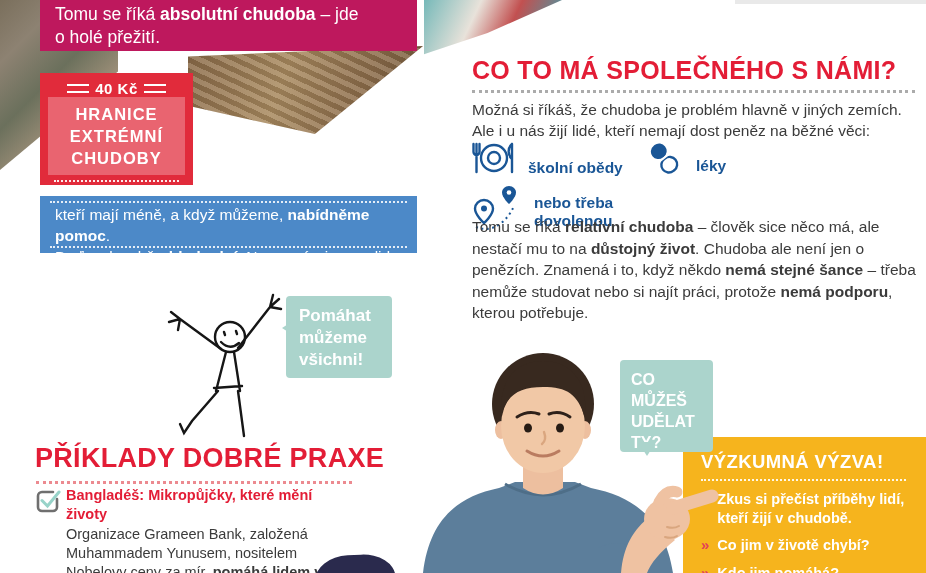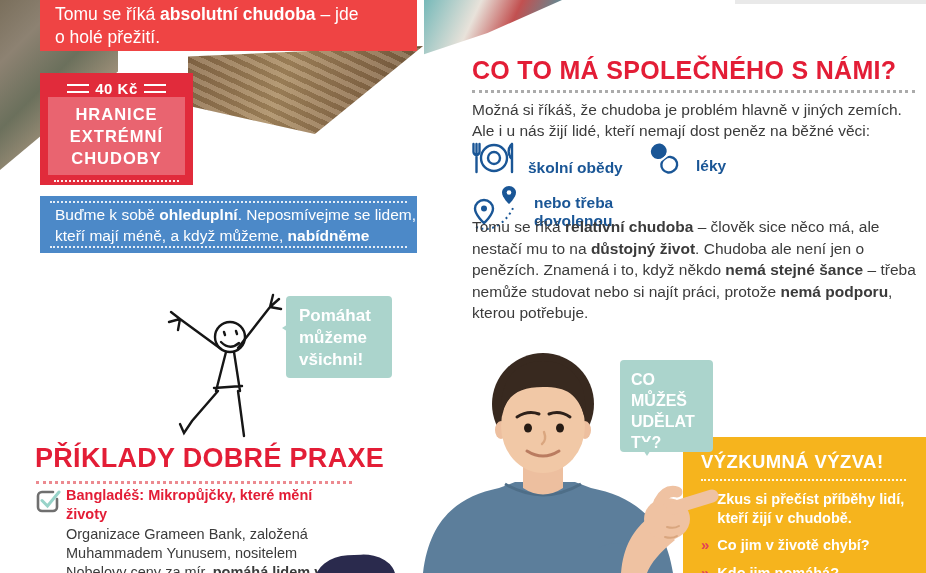--- a/index.html
+++ b/index.html
@@ -25,21 +25,21 @@
   }
   .photo-topright{
     left:424px;top:0;width:138px;height:57px;z-index:0;
     background:linear-gradient(115deg,#76b9b9 0%,#e8e2da 35%,#c25050 60%,#5e8c96 85%);
     clip-path:polygon(0 0,100% 0,46% 58%,0 95%);
   }
   .top-strip{left:735px;top:0;width:191px;height:4px;background:#e9e9e9;z-index:0;}
 
   
   .absolute-box{
-    left:40px;top:0;width:377px;height:51px;background:#ef4444;z-index:1;
+    left:40px;top:0;width:377px;height:51px;background:#be185d;z-index:1;
     color:#fff;font-size:17.5px;line-height:23px;padding:3px 0 0 15px;box-sizing:border-box;
   }
 
   
   .price-badge{
     left:40px;top:73px;width:153px;height:112px;background:#E12B3B;z-index:1;
     box-sizing:border-box;padding:7px 8px 0 8px;color:#fff;text-align:center;
   }
   .price-row{display:flex;align-items:center;justify-content:center;gap:6px;}
   .dline{width:22px;height:5px;border-top:2px solid #fff;border-bottom:2px solid #fff;}
@@ -136,24 +136,24 @@
       <span class="price-amount">40 Kč</span>
       <span class="dline"></span>
     </div>
     <div class="price-panel">HRANICE EXTRÉMNÍ CHUDOBY</div>
     <div class="price-dots"></div>
   </div>
 
   <div class="abs respect-box">
     <div class="dots-white top"></div>
     <div>
+      <span>kteří mají méně, a když můžeme, </span><b>nabídněme pomoc</b><span>.</span>
+    </div>
+    <div>
       <span>Buďme k sobě </span><b>ohleduplní</b><span>. Neposmívejme se lidem,</span>
-    </div>
-    <div>
-      <span>kteří mají méně, a když můžeme, </span><b>nabídněme pomoc</b><span>.</span>
     </div>
     <div class="dots-white bottom"></div>
   </div>
 
   <svg class="abs stick" width="132" height="148" viewBox="0 0 132 148">
     <g fill="none" stroke="#161616" stroke-width="2.4" stroke-linecap="round">
       <circle cx="72" cy="44" r="15"></circle>
       <path d="M63,49 q9,9 18,1"></path>
       <path d="M66,39 l1,3 M78,38 l1,3"></path>
       <path d="M63,56 L22,26 M22,26 l-9,-7 M22,26 l-11,3 M22,26 l-2,11"></path>

